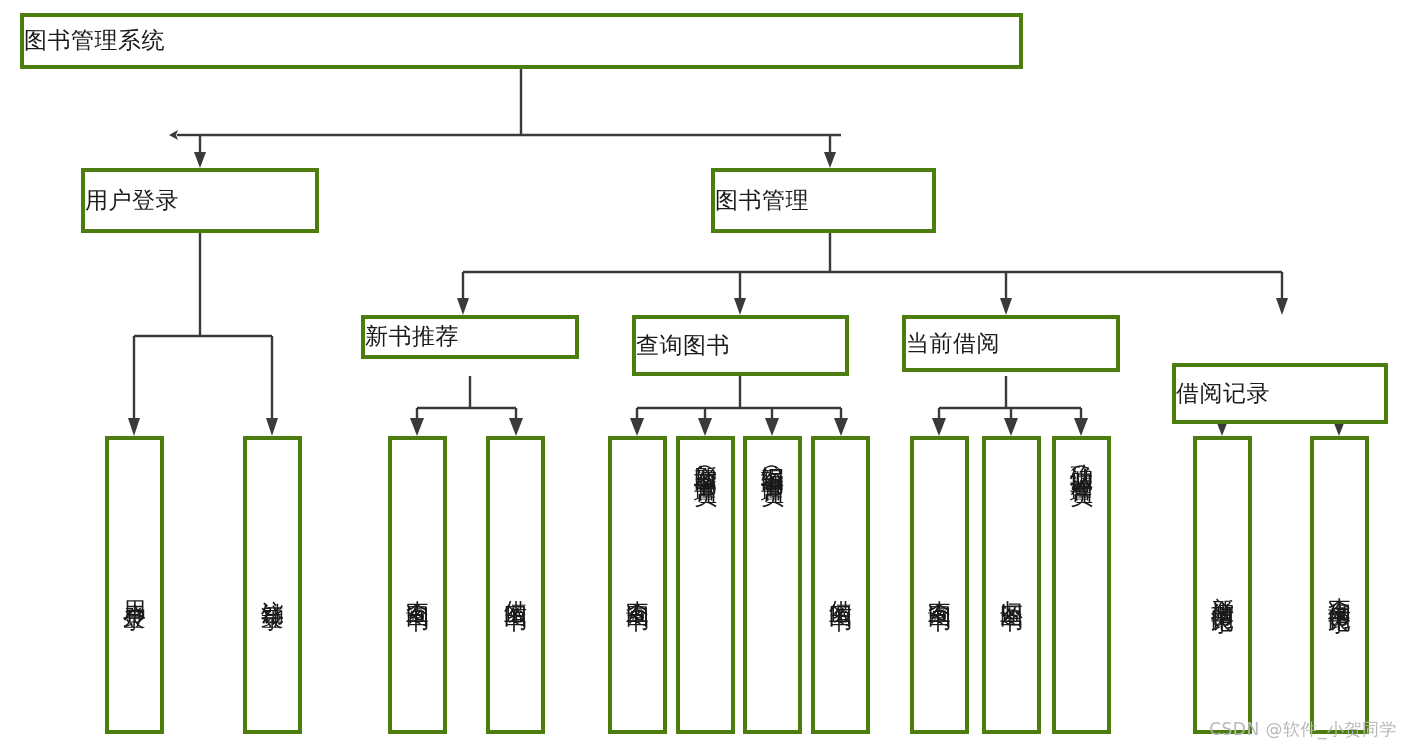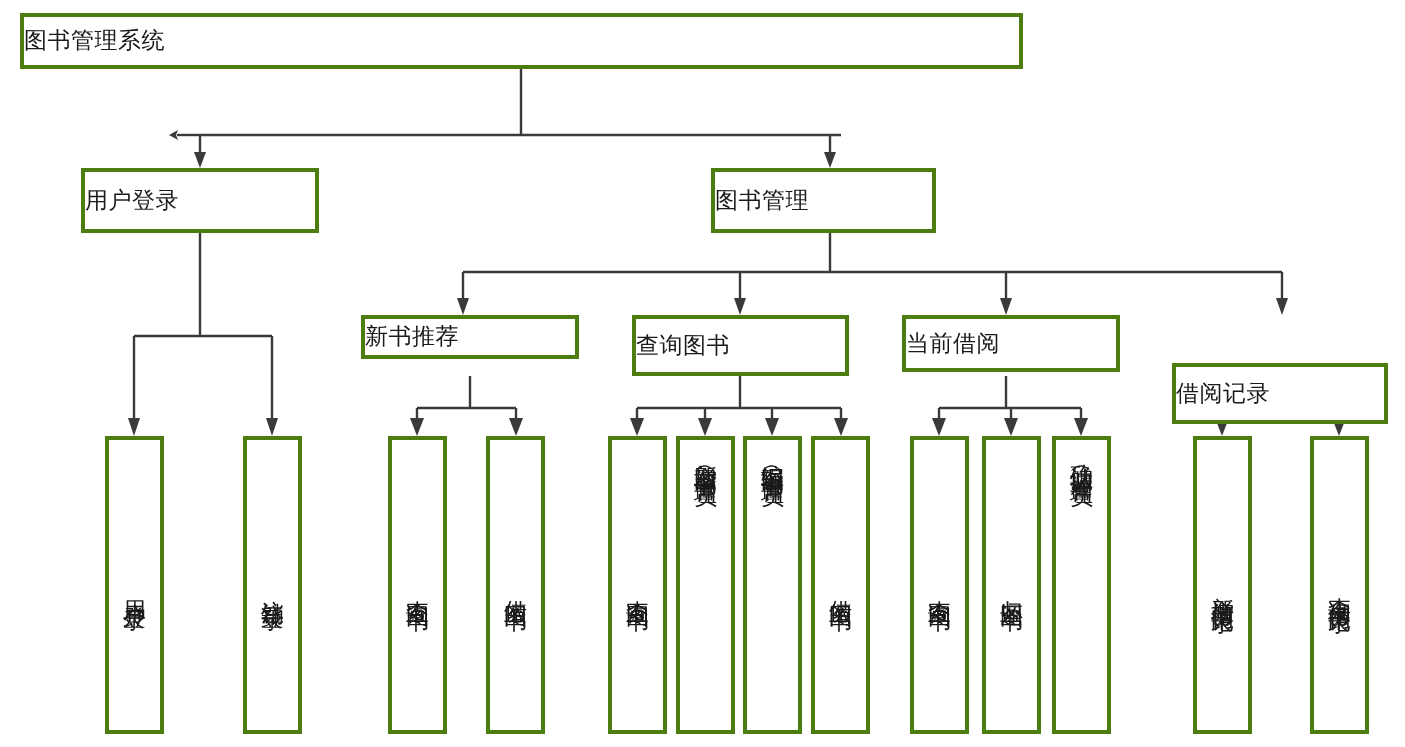--- a/index.html
+++ b/index.html
@@ -233,14 +233,15 @@
   </div>
 
   <div class="node vertical centered" style="left:1193px; top:436px; width:59px; height:298px;">
     <span class="node-label">新增借阅记录</span>
   </div>
 
   <div class="node vertical centered" style="left:1310px; top:436px; width:59px; height:298px;">
     <span class="node-label">查询借阅记录</span>
   </div>
 
+  <div class="watermark">CSDN @软件_小贺同学</div>
 
 </div>
 
 </body></html>

